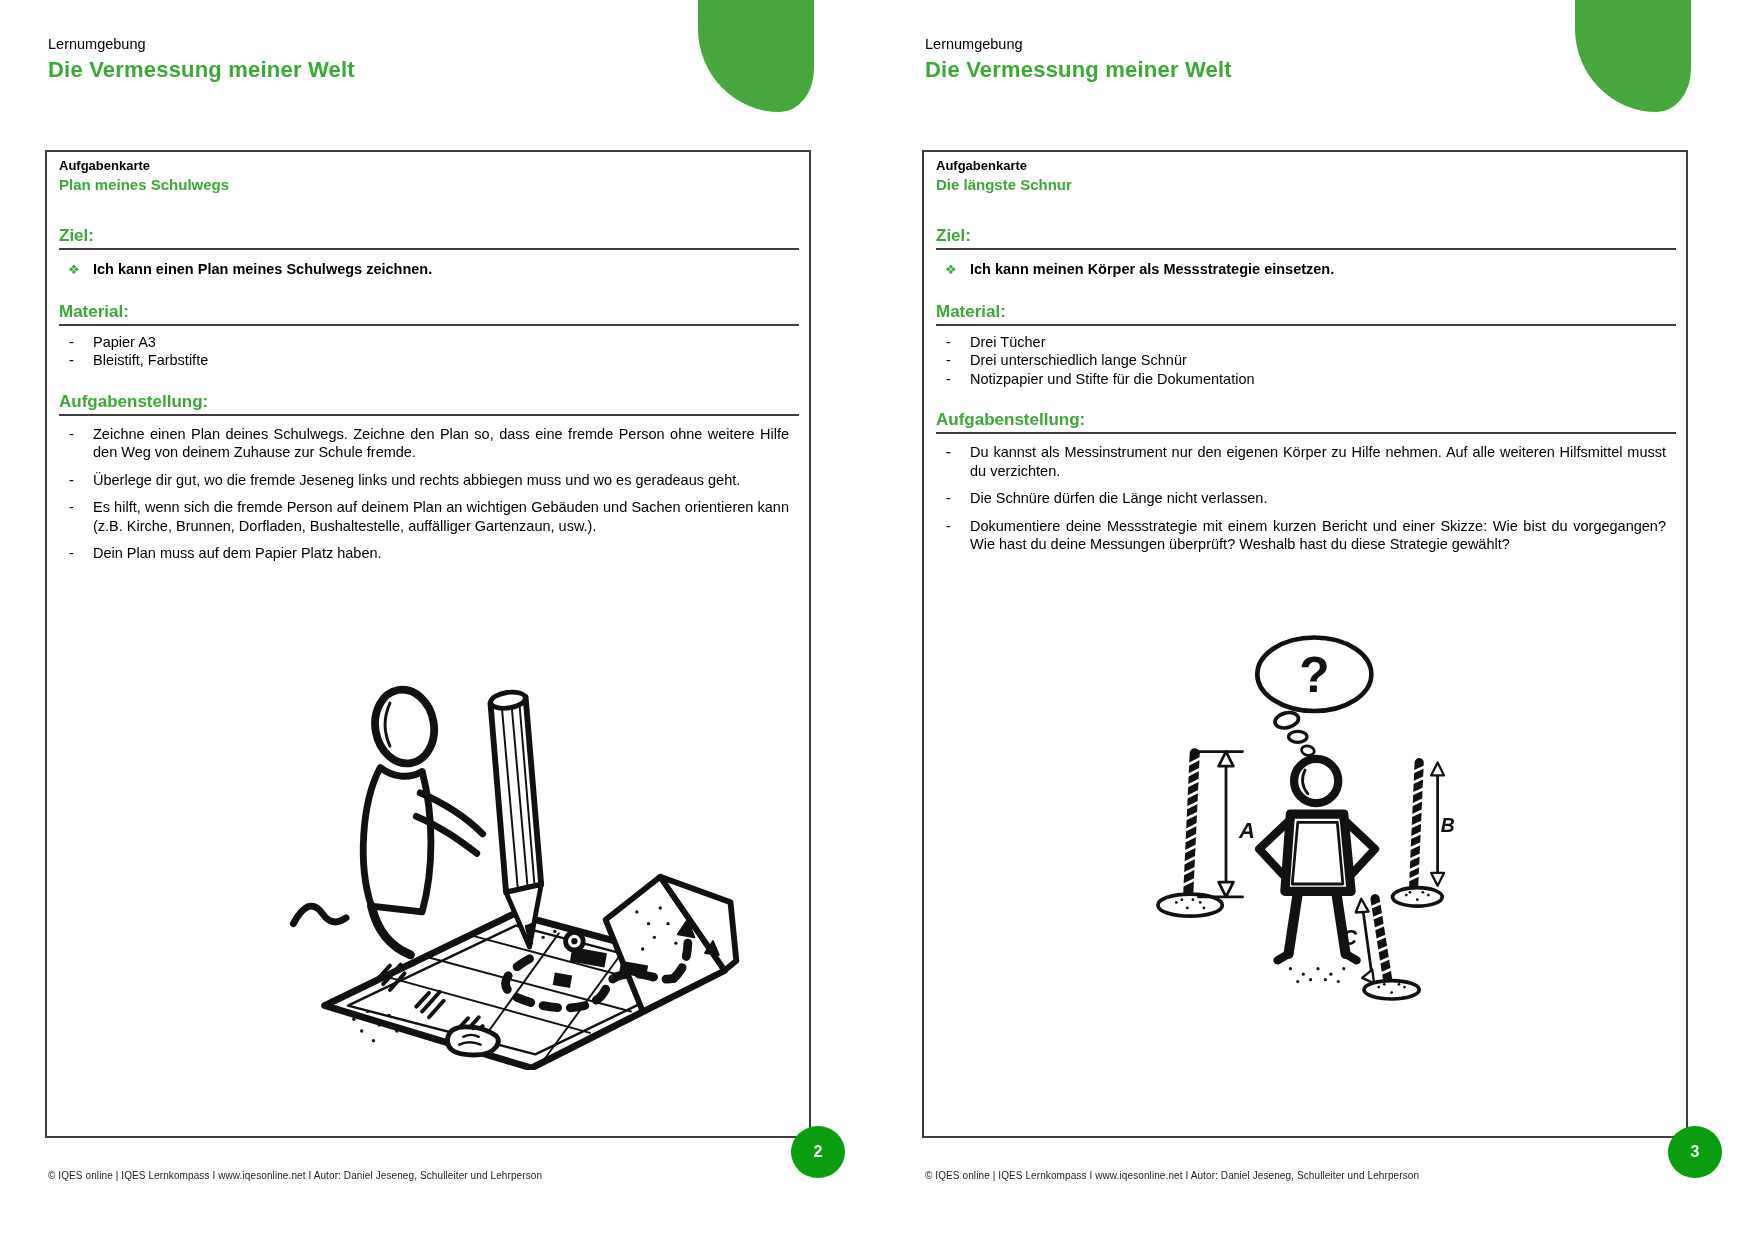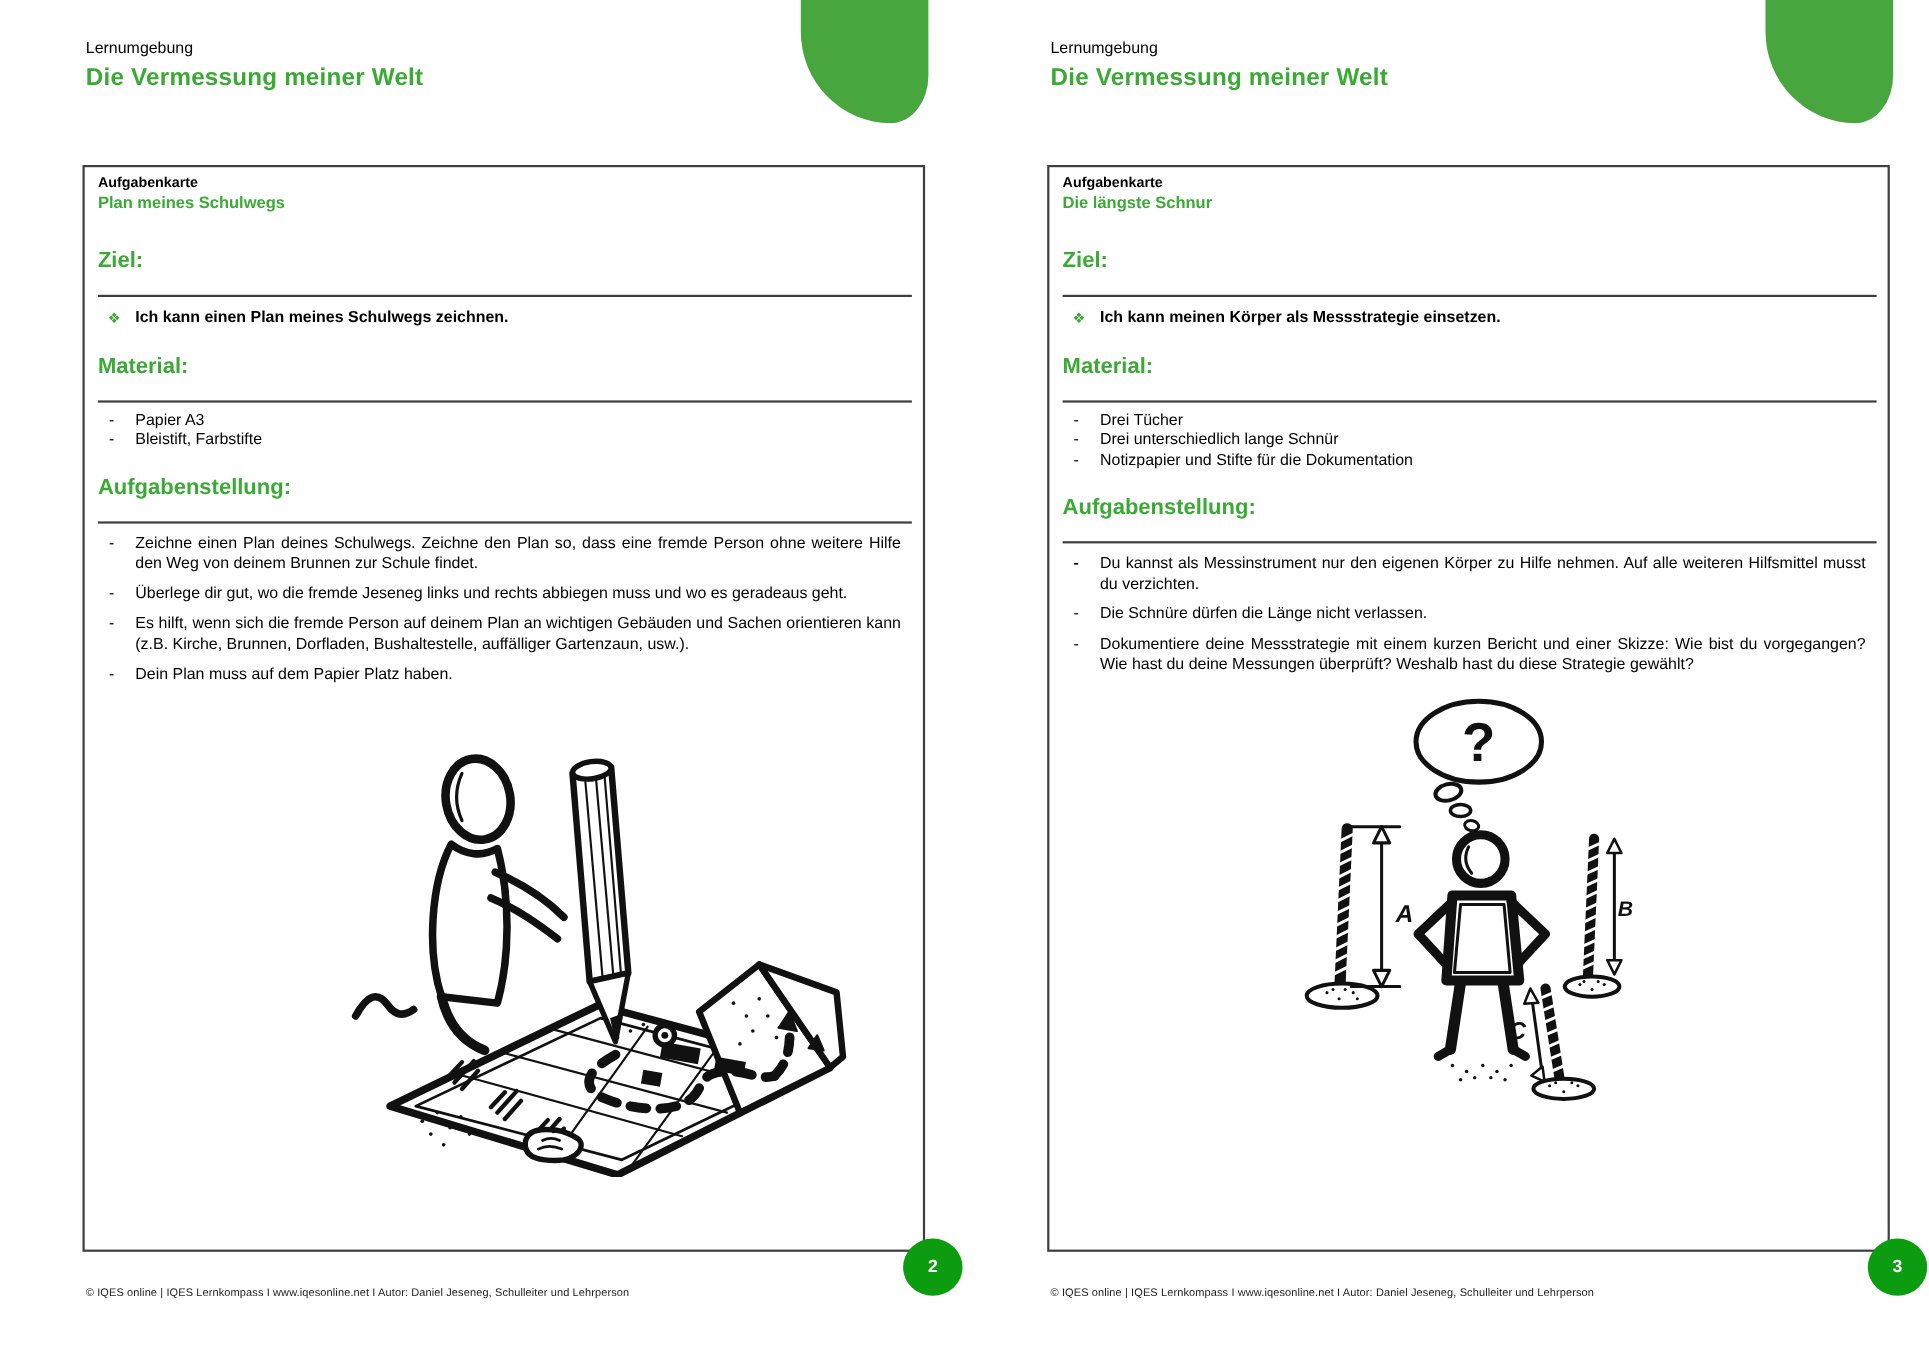--- a/index.html
+++ b/index.html
@@ -9,21 +9,21 @@
     --border_gray:#3e3e3e;
     --ink:#111111;
   }
   *{box-sizing:border-box;}
   html,body{margin:0;padding:0;}
   body{
     width:1754px;height:1240px;position:relative;background:#ffffff;
     font-family:"Liberation Sans","DejaVu Sans",sans-serif;color:#000;
     overflow:hidden;
   }
-  .page{position:absolute;top:0;width:877px;height:1094px;margin-left:30px;}
+  .page{position:absolute;top:0;width:877px;height:1094px;}
   .page.p0{left:0;}
   .page.p1{left:877px;}
 
   .corner-shape{
     position:absolute;left:698px;top:0;width:116px;height:112px;
     background:var(--shape_green,#47a63e);
     border-bottom-left-radius:110px 112px;
     border-bottom-right-radius:46px 58px;
   }
 
@@ -33,23 +33,23 @@
 
   .card{
     position:absolute;left:45px;top:150px;width:766px;height:988px;
     border:2px solid var(--border_gray,#3e3e3e);background:#fff;
     padding:4px 10px 0 12px;
   }
   .card-tag{font-size:13px;font-weight:bold;margin-top:2px;}
   .card-title{font-size:15px;font-weight:bold;color:var(--green,#3aaa35);margin:3px 0 0 0;}
 
   .section-heading{
-    font-size:20px;font-weight:bold;color:var(--green,#3aaa35);
+    font-size:17px;font-weight:bold;color:var(--green,#3aaa35);
     border-bottom:2px solid var(--border_gray,#3e3e3e);
-    padding-bottom:19px;margin:0;
+    padding-bottom:2px;margin:0;
   }
   .h-ziel{margin-top:33px;}
   .h-material{margin-top:22px;}
   .h-aufgaben{margin-top:22px;}
 
   ul{list-style:none;margin:0;padding:0;}
   .ziel-list{margin-top:10px;}
   .ziel-item{position:relative;padding-left:34px;font-size:14.5px;font-weight:bold;line-height:1.35;}
   .diamond{position:absolute;left:9px;top:1px;color:var(--green,#3aaa35);font-size:13px;font-weight:normal;}
 
@@ -103,21 +103,21 @@
       <li class="dash-item">
         <span class="dash">-</span>
         <span>Bleistift, Farbstifte</span>
       </li>
     </ul>
 
     <h2 class="section-heading h-aufgaben">Aufgabenstellung:</h2>
     <ul class="dash-list aufgaben">
       <li class="dash-item">
         <span class="dash">-</span>
-        <span>Zeichne einen Plan deines Schulwegs. Zeichne den Plan so, dass eine fremde Person ohne weitere Hilfe den Weg von deinem Brunnen zur Schule findet.</span>
+        <span>Zeichne einen Plan deines Schulwegs. Zeichne den Plan so, dass eine fremde Person ohne weitere Hilfe den Weg von deinem Zuhause zur Schule fremde.</span>
       </li>
       <li class="dash-item">
         <span class="dash">-</span>
         <span>Überlege dir gut, wo die fremde Jeseneg links und rechts abbiegen muss und wo es geradeaus geht.</span>
       </li>
       <li class="dash-item">
         <span class="dash">-</span>
         <span>Es hilft, wenn sich die fremde Person auf deinem Plan an wichtigen Gebäuden und Sachen orientieren kann (z.B. Kirche, Brunnen, Dorfladen, Bushaltestelle, auffälliger Gartenzaun, usw.).</span>
       </li>
       <li class="dash-item">

